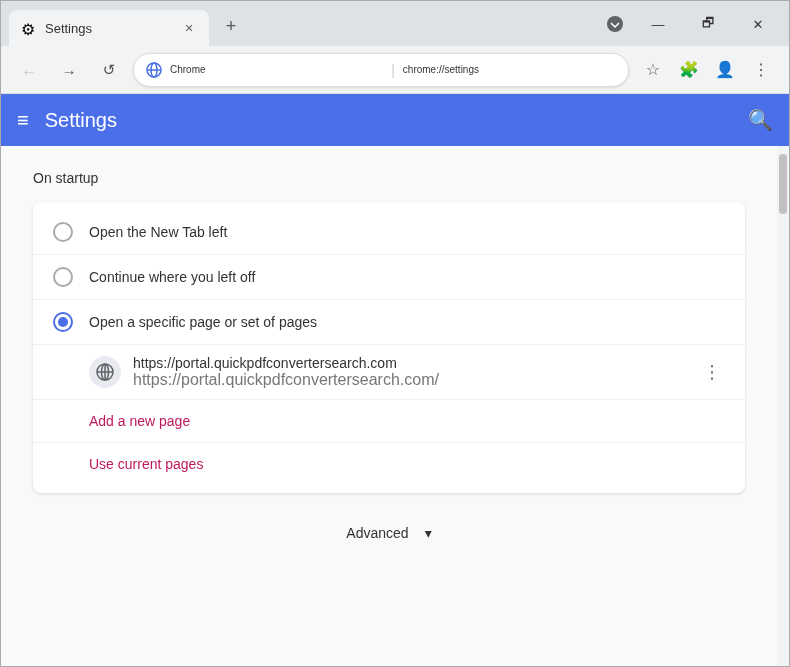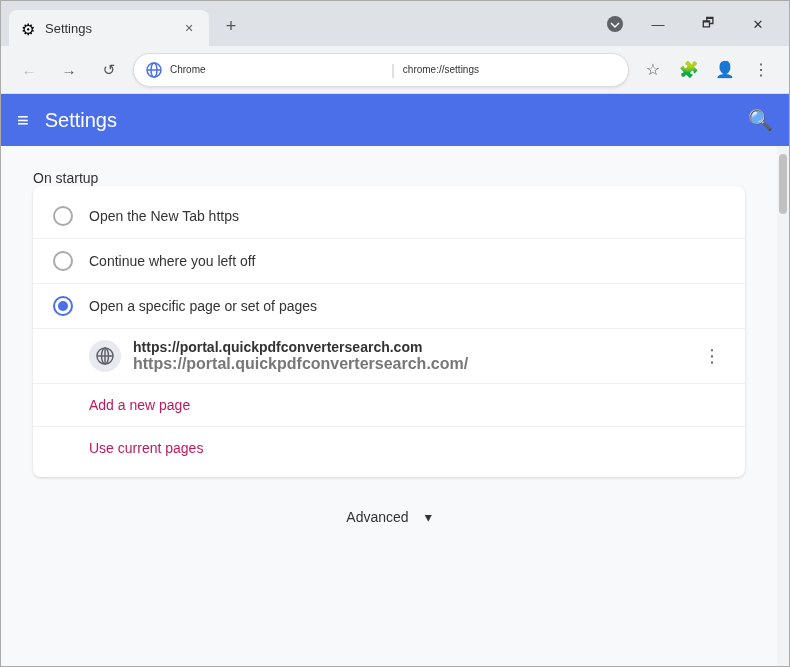--- a/index.html
+++ b/index.html
@@ -38,30 +38,30 @@
     
     .content-wrapper { display: flex; flex: 1; overflow: hidden; }
     .scrollbar { width: 12px; background: #f1f3f4; position: relative; }
     .scrollbar-thumb { width: 8px; height: 60px; background: #c0c0c0; border-radius: 4px; margin: 2px auto; margin-top: 8px; }
     .content { flex: 1; background: #f8f9fa; padding: 24px 32px; overflow: hidden; position: relative; }
 
     
     .watermark { position: absolute; top: 50%; left: 50%; transform: translate(-50%, -60%); opacity: 0.07; font-size: 120px; font-weight: bold; color: #888; pointer-events: none; white-space: nowrap; z-index: 0; font-style: italic; }
 
     
-    .section-title { font-size: 14px; color: #333; font-weight: 500; }
+    .section-title { font-size: 14px; color: #333; margin-bottom: 16px; font-weight: 500; }
     .startup-card { background: white; border-radius: 8px; box-shadow: 0 1px 3px rgba(0,0,0,0.15); padding: 8px 0; margin-bottom: 32px; position: relative; z-index: 1; }
     .option-row { display: flex; align-items: center; padding: 12px 20px; gap: 16px; }
     .radio { width: 20px; height: 20px; border-radius: 50%; border: 2px solid #aaa; display: flex; align-items: center; justify-content: center; cursor: pointer; flex-shrink: 0; }
     .radio.selected { border-color: #4a6fe8; }
     .radio-inner { width: 10px; height: 10px; border-radius: 50%; background: #4a6fe8; }
     .option-label { font-size: 14px; color: #333; }
     .url-entry { display: flex; align-items: center; padding: 10px 20px 10px 56px; gap: 12px; border-top: 1px solid #f0f0f0; }
     .url-globe { width: 32px; height: 32px; border-radius: 50%; background: #e8eaf0; display: flex; align-items: center; justify-content: center; color: #5f6368; font-size: 16px; flex-shrink: 0; }
-    .url-texts { flex: 1; font-weight: bold; }
+    .url-texts { flex: 1; }
     .url-main { font-size: 14px; color: #333; }
     .url-sub { font-size: 16px; color: #777; }
     .url-menu { color: #666; cursor: pointer; font-size: 18px; padding: 4px; }
     .action-link { padding: 12px 20px 12px 56px; }
     .link-text { font-size: 14px; color: #be185d; cursor: pointer; }
     .divider-line { border: none; border-top: 1px solid #f0f0f0; margin: 0; }
 
     
     .advanced-section { display: flex; justify-content: center; align-items: center; gap: 16px; margin-top: 16px; position: relative; z-index: 1; }
     .advanced-text { font-size: 14px; color: #333; }
@@ -127,21 +127,21 @@
     <div class="content">
 
       <div class="watermark">PC</div>
 
       <div class="section-title">On startup</div>
 
       <div class="startup-card">
 
         <div class="option-row">
           <div class="radio"></div>
-          <span class="option-label">Open the New Tab https</span>
+          <span class="option-label">Open the New Tab left</span>
         </div>
         <hr class="divider-line">
 
         <div class="option-row">
           <div class="radio"></div>
           <span class="option-label">Continue where you left off</span>
         </div>
         <hr class="divider-line">
 
         <div class="option-row">

